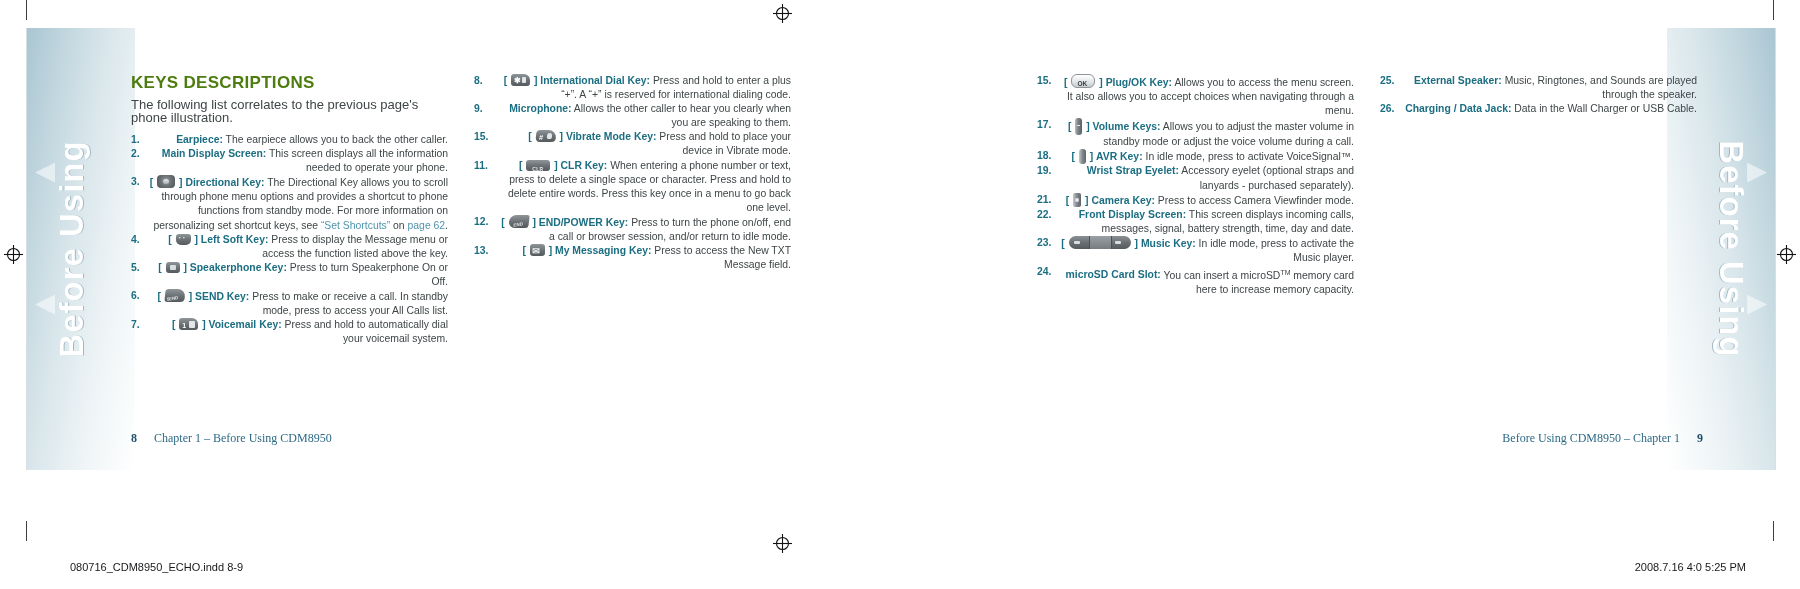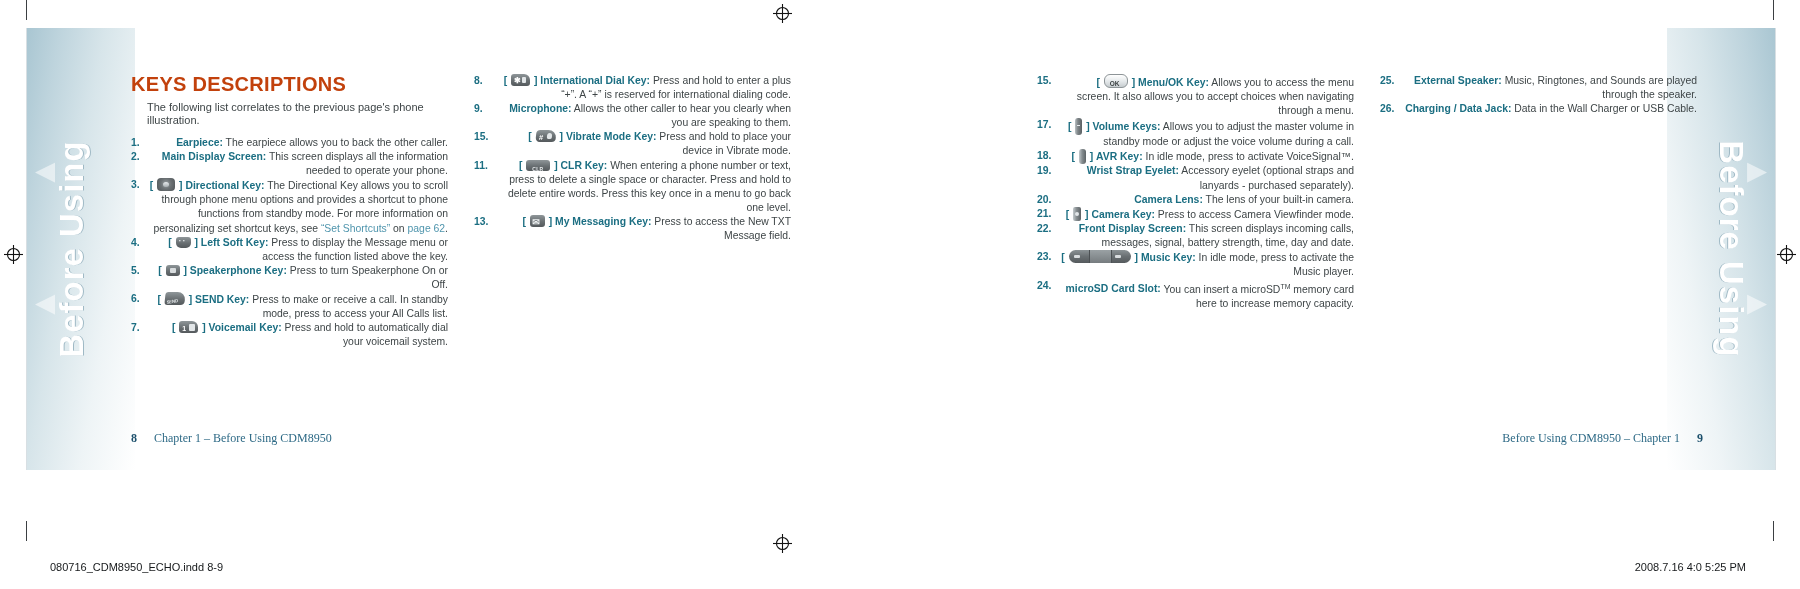--- a/index.html
+++ b/index.html
@@ -81,29 +81,29 @@
     gap:26px;
   }
   .page.left .cols{left:104px;width:660px;}
   .page.right .cols{left:104px;width:680px;}
 
   .col{width:317px;}
 
   h1.kd{
     font-family:"Liberation Sans", sans-serif;
     font-weight:bold;
-    font-size:20px;
+    font-size:17px;
     letter-spacing:.3px;
-    color:#c2410c;
+    color:#4d7c0f;
     margin:0 0 7px 0;
     line-height:1;
   }
   p.lead{
-    margin:0 0 9px 16px;
-    font-size:11px;
+    margin:0 0 9px 0;
+    font-size:13px;
     line-height:13px;
     color:#3e4547;
   }
 
   ol.keys{
     list-style:none;
     margin:0;padding:0;
   }
   ol.keys li{
     display:flex;
@@ -207,21 +207,21 @@
   .pfoot.right{right:104px;}
   .pfoot.left .pg{margin-right:17px;}
   .pfoot.right .pg{margin-left:17px;}
 
   
   .sheetfoot{
     position:absolute;bottom:16px;
     font-family:"Liberation Sans", sans-serif;
     font-size:11px;color:#16191b;white-space:nowrap;
   }
-  .sheetfoot.l{left:50px;}
+  .sheetfoot.l{left:70px;}
   .sheetfoot.r{right:54px;}
 
   
   .trim{position:absolute;background:#3b3f42;}
 </style>
 </head>
 <body>
 
 <div id="sheet">
 
@@ -336,20 +336,24 @@
             <li class="wide">
               <span class="num">15.</span>
               <span class="body"><span class="term">[&nbsp;<span class="chip vib"></span>&nbsp;]&nbsp;</span><span class="term">Vibrate Mode Key:</span><span class="brk"> Press and hold to place your device in Vibrate mode.</span></span>
             </li>
 
             <li class="wide">
               <span class="num">11.</span>
               <span class="body"><span class="term">[&nbsp;<span class="chip clr"></span>&nbsp;]&nbsp;</span><span class="term">CLR Key:</span><span class="brk"> When entering a phone number or text, press to delete a single space or character. Press and hold to delete entire words. Press this key once in a menu to go back one level.</span></span>
             </li>
 
+            <li class="wide">
+              <span class="num">12.</span>
+              <span class="body"><span class="term">[&nbsp;<span class="chip end"></span>&nbsp;]&nbsp;</span><span class="term">END/POWER Key:</span><span class="brk"> Press to turn the phone on/off, end a call or browser session, and/or return to idle mode.</span></span>
+            </li>
 
             <li class="wide">
               <span class="num">13.</span>
               <span class="body"><span class="term">[&nbsp;<span class="chip msg"></span>&nbsp;]&nbsp;</span><span class="term">My Messaging Key:</span><span class="brk"> Press to access the New TXT Message field.</span></span>
             </li>
 
 
           </ol>
         </div>
 
@@ -361,43 +365,39 @@
     </div>
 
     <div class="page right">
       <div class="cols">
 
         <div class="col">
           <ol class="keys">
 
             <li class="wide">
               <span class="num">15.</span>
-              <span class="body"><span class="term">[&nbsp;<span class="chip ok"></span>&nbsp;]&nbsp;</span><span class="term">Menu/OK Key:</span><span class="brk"> Allows you to access the menu screen. It also allows you to accept choices when navigating through a menu.</span></span>
+              <span class="body"><span class="term">[&nbsp;<span class="chip ok"></span>&nbsp;]&nbsp;</span><span class="term">Plug/OK Key:</span><span class="brk"> Allows you to access the menu screen. It also allows you to accept choices when navigating through a menu.</span></span>
             </li>
 
 
             <li class="wide">
               <span class="num">17.</span>
               <span class="body"><span class="term">[&nbsp;<span class="chip vol"></span>&nbsp;]&nbsp;</span><span class="term">Volume Keys:</span><span class="brk"> Allows you to adjust the master volume in standby mode or adjust the voice volume during a call.</span></span>
             </li>
 
             <li class="wide">
               <span class="num">18.</span>
               <span class="body"><span class="term">[&nbsp;<span class="chip avr"></span>&nbsp;]&nbsp;</span><span class="term">AVR Key:</span><span class="brk"> In idle mode, press to activate VoiceSignal™.</span></span>
             </li>
 
             <li class="wide">
               <span class="num">19.</span>
               <span class="body"><span class="term">Wrist Strap Eyelet:</span><span class="brk"> Accessory eyelet (optional straps and lanyards - purchased separately).</span></span>
             </li>
 
-            <li class="wide">
-              <span class="num">20.</span>
-              <span class="body"><span class="term">Camera Lens:</span><span class="brk"> The lens of your built-in camera.</span></span>
-            </li>
 
             <li class="wide">
               <span class="num">21.</span>
               <span class="body"><span class="term">[&nbsp;<span class="chip cam"></span>&nbsp;]&nbsp;</span><span class="term">Camera Key:</span><span class="brk"> Press to access Camera Viewfinder mode.</span></span>
             </li>
 
             <li class="wide">
               <span class="num">22.</span>
               <span class="body"><span class="term">Front Display Screen:</span><span class="brk"> This screen displays incoming calls, messages, signal, battery strength, time, day and date.</span></span>
             </li>

